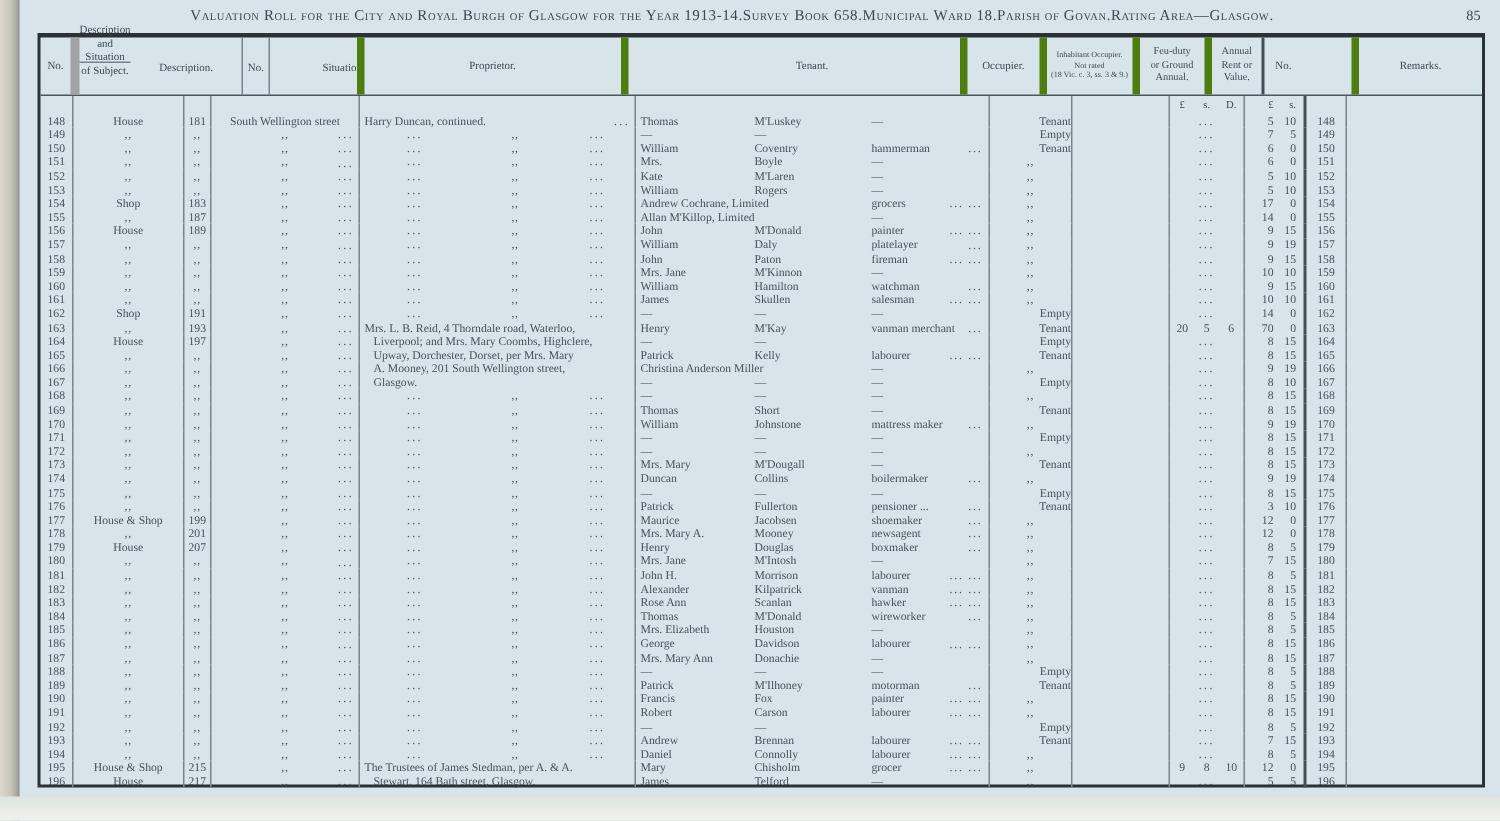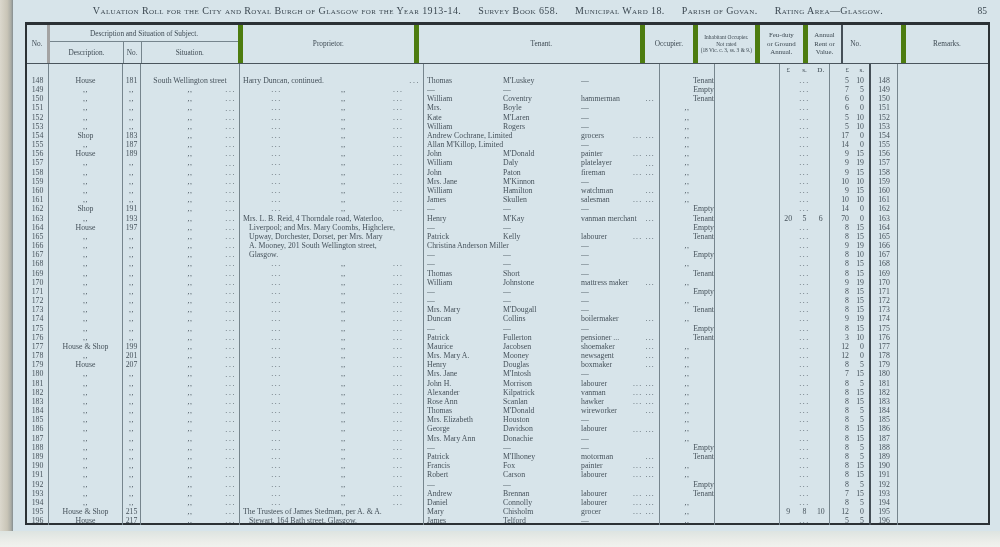--- a/index.html
+++ b/index.html
@@ -9,35 +9,35 @@
     font-family:"Liberation Serif","DejaVu Serif",serif;
     color:#414d56;
   }
   
   .edge-left{position:absolute;left:0;top:0;width:13px;height:547px;
     background:linear-gradient(90deg,#dbd8cd,#c9c5b7 55%,#aaaca5 85%,#848d90 100%);}
   .edge-bottom{position:absolute;left:0;right:0;bottom:0;height:16px;
     background:linear-gradient(180deg,#dde4e1,#edeeea 70%,#f1f2ee);}
   
   .doc-head{position:absolute;left:28px;right:52px;top:5px;height:14px;
-    display:flex;justify-content:center;gap:17px;white-space:nowrap;
+    display:flex;justify-content:center;white-space:nowrap;
     font-variant:small-caps;font-size:10px;letter-spacing:.4px;color:#3c4851;}
   .doc-head span{display:inline-block;}
   .page-no{position:absolute;right:13px;top:6px;font-size:9.5px;color:#3c4851;}
   
   .vtable{position:absolute;left:25px;top:22px;width:965px;height:503px;
     box-sizing:border-box;border:2px solid #2b3135;border-top-width:3px;}
   
   .thead{display:flex;height:38px;border-bottom:1px solid #4a555d;
     font-size:7.3px;color:#3e4a53;text-align:center;}
   .h{box-sizing:border-box;border-left:5px solid #4d7c0f;
     display:flex;flex-direction:column;justify-content:center;align-items:center;line-height:1.25;}
   .h:first-child{border-left:none;}
   .h-no{width:21px;}
-  .h-group{width:191px;box-sizing:border-box;border-left:3px solid #a3a3a3;display:flex;flex-direction:column;}
+  .h-group{width:191px;box-sizing:border-box;border-left:6px solid #a3a3a3;display:flex;flex-direction:row;}
   .hg-top{height:16px;display:flex;align-items:center;justify-content:center;border-bottom:1px solid #76858d;}
   .hg-sub{flex:1;display:flex;}
   .hs{box-sizing:border-box;display:flex;align-items:center;justify-content:center;}
   .hs-desc{width:74px;}
   .hs-num{width:18px;border-left:1px solid #76858d;}
   .hs-sit{width:99px;border-left:1px solid #76858d;}
   .h-prop{width:184px;}
   .h-ten{width:236px;padding-left:24px;}
   .h-occ{width:55px;}
   .h-inh{width:65px;font-size:5.4px;line-height:1.2;}

